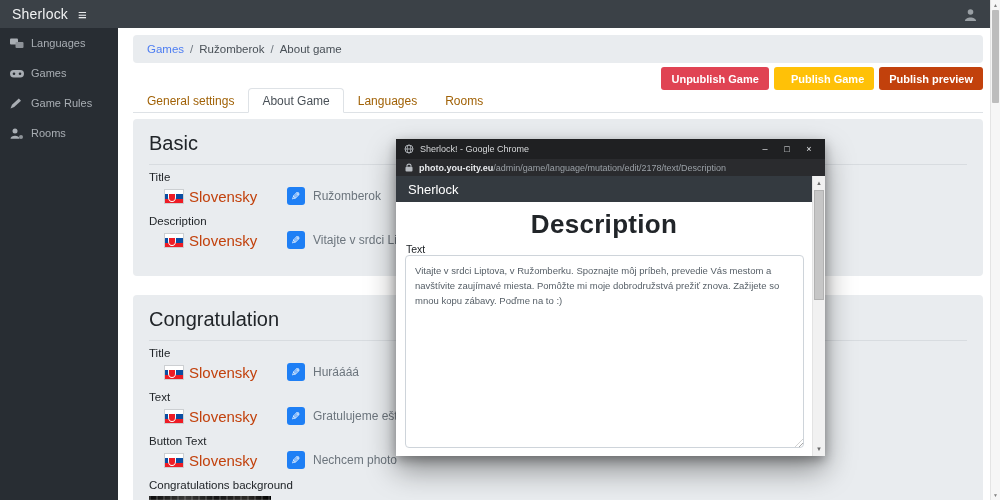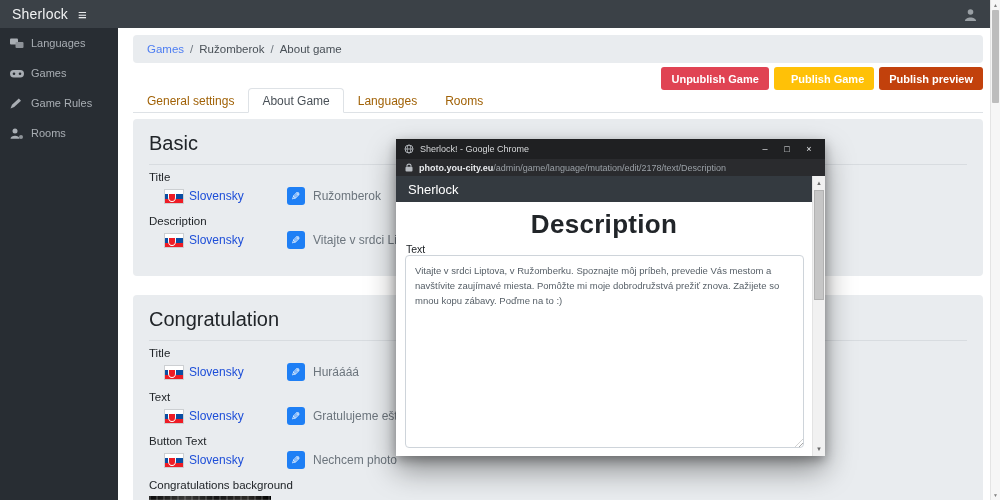--- a/index.html
+++ b/index.html
@@ -35,21 +35,21 @@
   .tab { padding:5px 13px; color:#a16207; cursor:pointer; border:1px solid transparent; border-radius:4px 4px 0 0; }
   .tab.active { color:#495057; background:#fff; border-color:#dee2e6 #dee2e6 #fff; margin-bottom:-1px; }
 
   .card { position:absolute; left:15px; right:7px; background:#e9ecef; border-radius:4px; padding:13px 16px; }
   .card-basic { top:91px; height:157px; }
   .card-congrat { top:267px; height:290px; }
   .card-title { font-size:20px; font-weight:500; color:#212529; }
   .divider { border-top:1px solid #d8dce0; margin:9px 0 4px; }
   .flabel { font-size:11.5px; color:#212529; margin-top:6px; }
   .frow { position:relative; height:26px; display:flex; align-items:center; padding-left:16px; }
-  .lang-name { font-size:12px; color:#1d4ed8; margin-left:6px; }
+  .lang-name { font-size:15px; color:#c2410c; margin-left:6px; }
   .vwrap { position:absolute; left:138px; top:50%; transform:translateY(-50%); display:flex; align-items:center; gap:8px; white-space:nowrap; }
   .fval { font-size:12px; color:#6c757d; }
   .editbtn { width:18px; height:18px; border:none; border-radius:3px; background:#1e7ff5; color:#fff; cursor:pointer; display:flex; align-items:center; justify-content:center; padding:0; }
   .pencil { font-size:11px; line-height:1; color:#fff; }
   .pencil::before { content:"✎"; display:inline-block; transform:scaleX(-1); }
 
   .flag { width:18px; height:13px; position:relative; display:inline-block; flex:0 0 auto;
           background:linear-gradient(180deg,#fff 0 33%,#0b4ea2 33% 66%,#ee1c25 66% 100%);
           box-shadow:0 0 0 1px rgba(0,0,0,.12); }
   .flag::after { content:""; position:absolute; left:3px; top:3px; width:6px; height:7px; background:#ee1c25; border:0.5px solid #fff; border-radius:0 0 50% 50%; }

